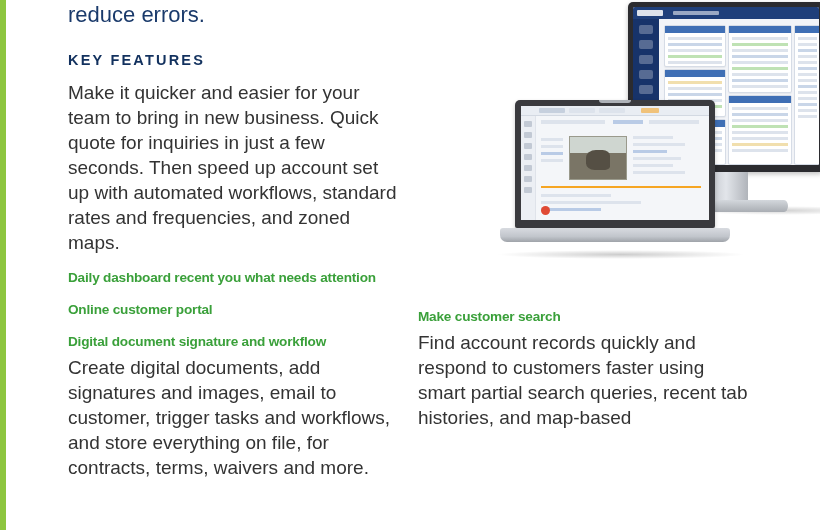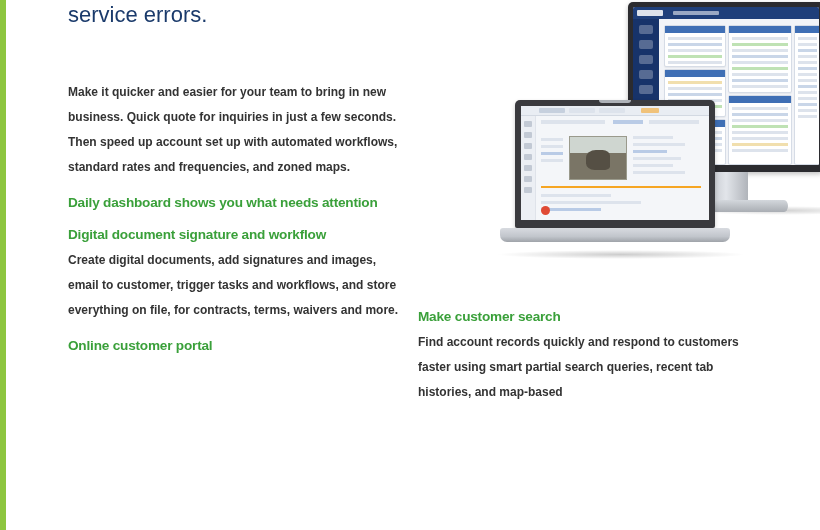--- a/index.html
+++ b/index.html
@@ -81,24 +81,24 @@
   .feature h3 {
     margin: 0 0 4px 0;
     font-size: 13.6px;
     line-height: 18px;
     color: #3aa03a;
     font-weight: bold;
     letter-spacing: -0.2px;
   }
   .feature p {
     margin: 0;
-    font-size: 12px;
+    font-size: 19px;
     line-height: 25px;
     color: #333333;
-    font-weight: 700;
+    font-weight: 400;
   }
 
   
   .devices {
     position: absolute;
     left: 400px;
     top: 0px;
     width: 420px;
     height: 272px;
   }
@@ -316,37 +316,38 @@
   }
 </style>
 </head>
 <body>
 
 <div class="page">
 
   <div class="edge-bar"></div>
   <div class="edge-bar-inner"></div>
 
-  <div class="headline">service errors.</div>
-
+  <div class="headline">reduce errors.</div>
+
+  <div class="kicker">KEY FEATURES</div>
 
   <div class="col-left">
     <div class="feature">
       <p>Make it quicker and easier for your team to bring in new business. Quick quote for inquiries in just a few seconds. Then speed up account set up with automated workflows, standard rates and frequencies, and zoned maps.</p>
     </div>
     <div class="feature">
-      <h3>Daily dashboard shows you what needs attention</h3>
+      <h3>Daily dashboard recent you what needs attention</h3>
+    </div>
+    <div class="feature">
+      <h3>Online customer portal</h3>
+
     </div>
     <div class="feature">
       <h3>Digital document signature and workflow</h3>
       <p>Create digital documents, add signatures and images, email to customer, trigger tasks and workflows, and store everything on file, for contracts, terms, waivers and more.</p>
-    </div>
-    <div class="feature">
-      <h3>Online customer portal</h3>
-
     </div>
   </div>
 
   <div class="col-right">
     <div class="feature">
     </div>
     <div class="feature">
       <h3>Make customer search</h3>
       <p>Find account records quickly and respond to customers faster using smart partial search queries, recent tab histories, and map-based</p>
     </div>

